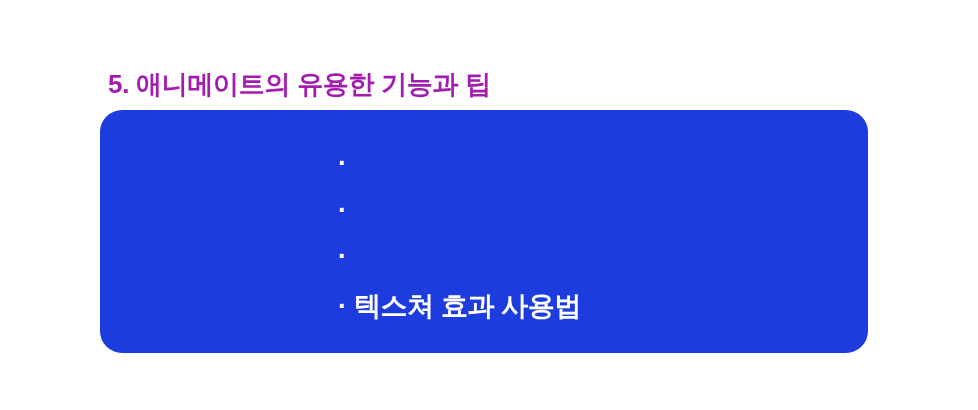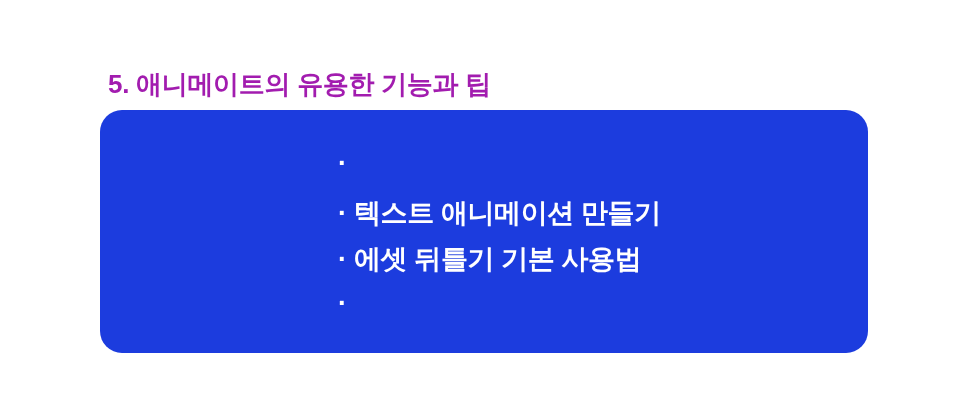--- a/index.html
+++ b/index.html
@@ -80,28 +80,27 @@
 
   <div class="feature-card">
     <ul class="feature-list">
 
       <li class="feature-item">
         <span class="bullet-dot">·</span>
       </li>
 
       <li class="feature-item">
         <span class="bullet-dot">·</span>
-        <span class="feature-label">텍스트 애니메이션 만들기</span>
       </li>
 
       <li class="feature-item">
         <span class="bullet-dot">·</span>
-        <span class="feature-label">에셋 뒤틀기 기본 사용법</span>
       </li>
 
       <li class="feature-item">
         <span class="bullet-dot">·</span>
+        <span class="feature-label">텍스쳐 효과 사용법</span>
       </li>
 
     </ul>
   </div>
 
 </div>
 
 </body></html>

